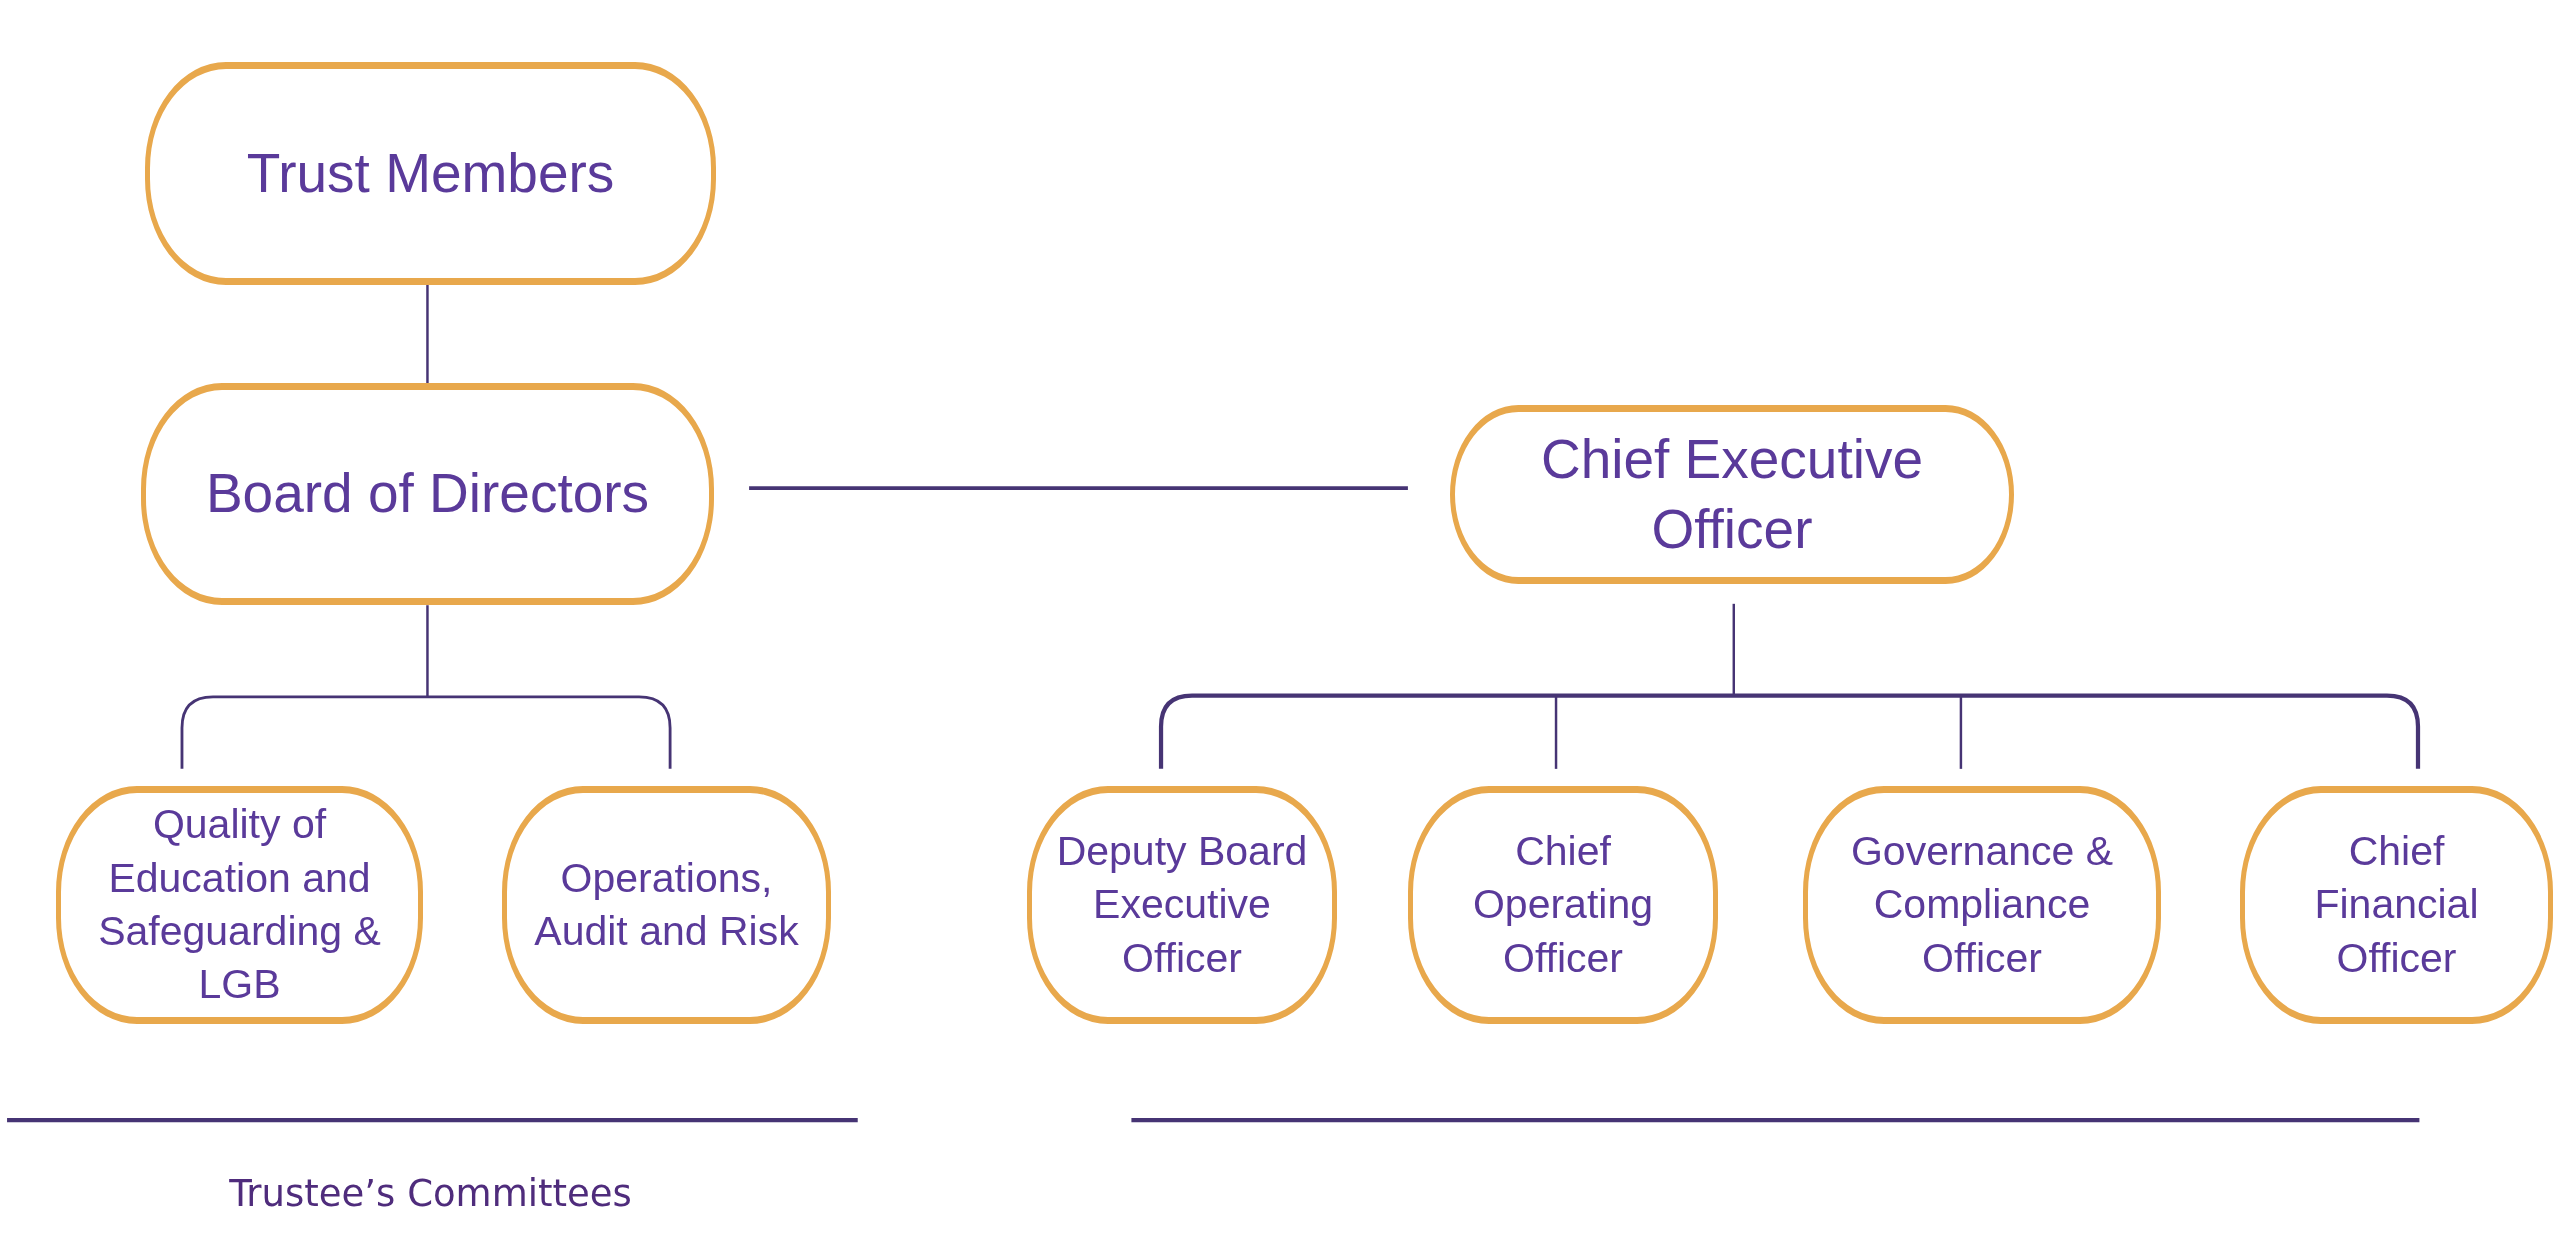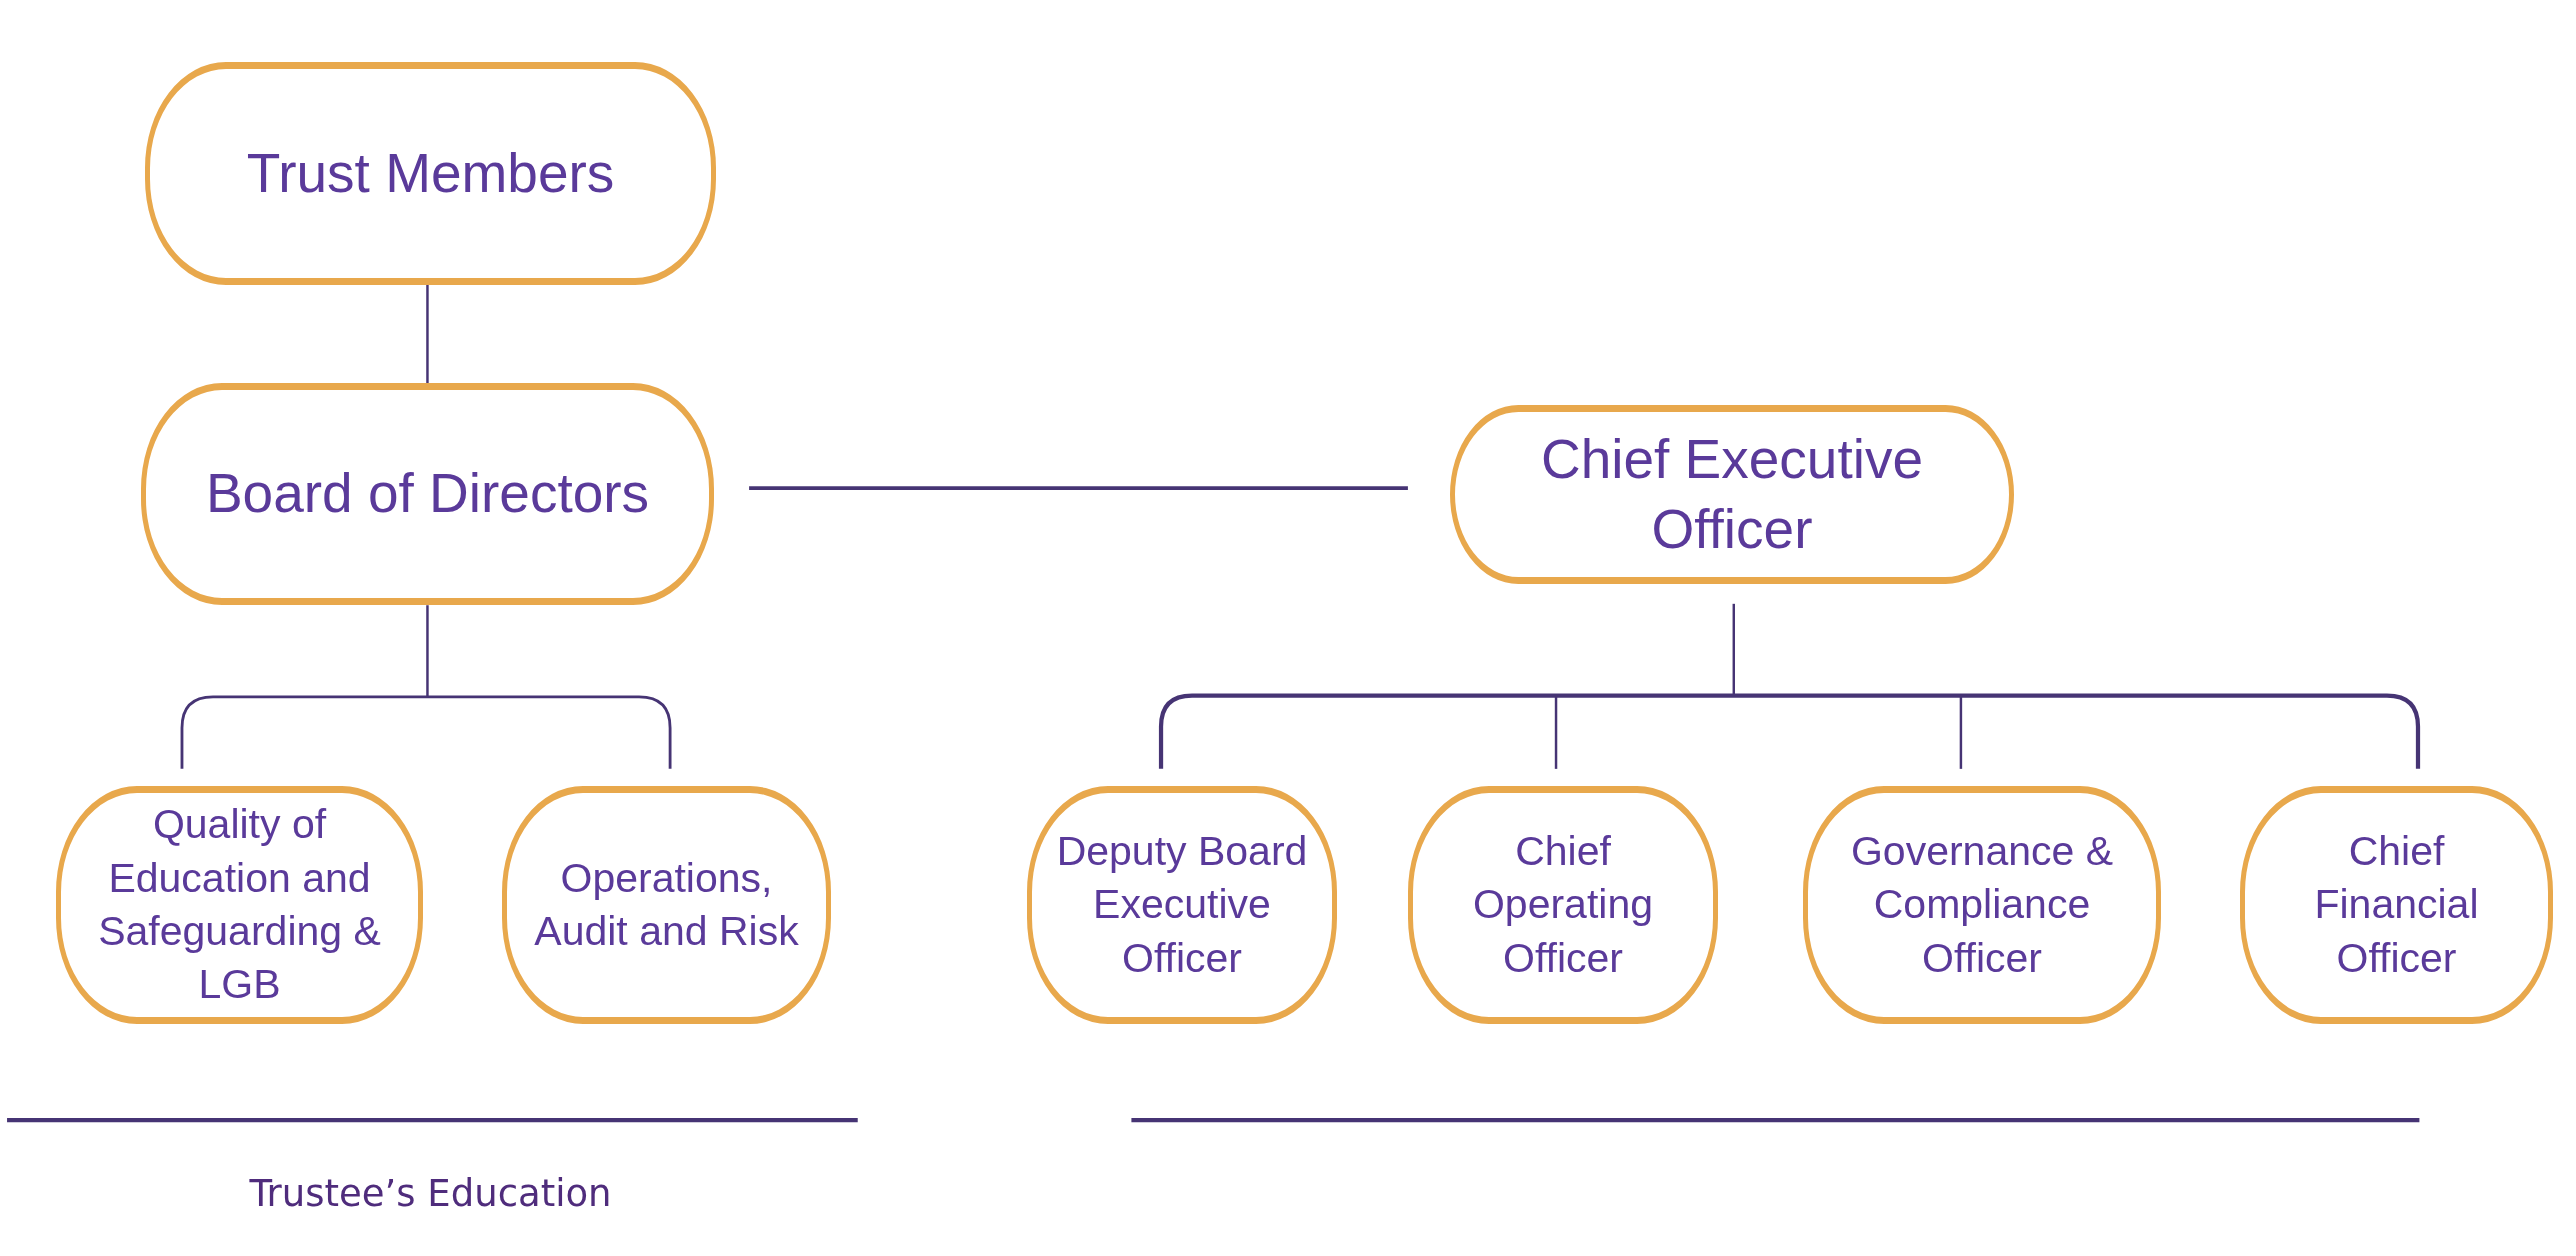--- a/index.html
+++ b/index.html
@@ -100,17 +100,17 @@
 Compliance
 Officer</span>
   </div>
 
   <div class="node lvl2" style="left:2240px;top:786px;width:313px;height:238px;">
     <span class="node-label">Chief
 Financial
 Officer</span>
   </div>
 
-  <div class="caption" style="left:78px;top:1172px;">Trustee’s Education</div>
+  <div class="caption" style="left:78px;top:1172px;">Trustee’s Committees</div>
 
 
 </div>
 
 
 </body></html>

